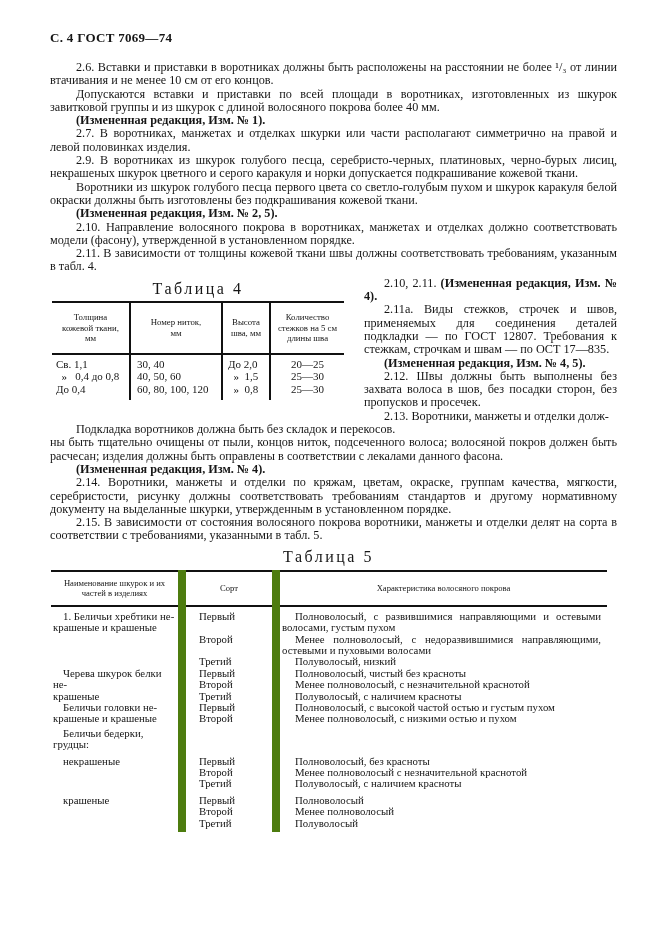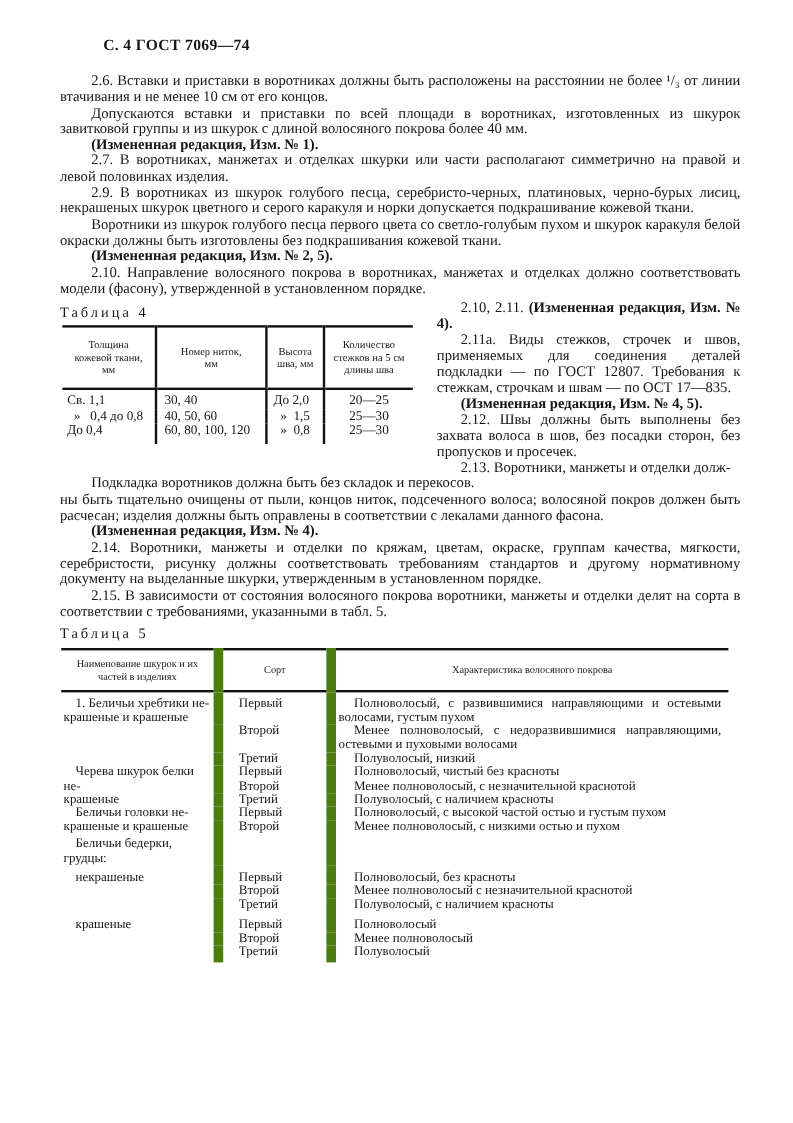--- a/index.html
+++ b/index.html
@@ -9,38 +9,38 @@
     margin:0 auto;
     background:#ffffff;
     font-family:"Liberation Serif","DejaVu Serif",serif;
     color:#161616;
     overflow:hidden;
   }
   .content {
     position:absolute; left:50px; top:30px; width:567px;
   }
   .page-header {
-    font-weight:bold; font-size:13px; letter-spacing:.3px;margin-left:36px;
+    font-weight:bold; font-size:13px; letter-spacing:.3px;
   }
   .top-block { margin-top:15px; }
   p.para {
     margin:0; font-size:12.2px; line-height:13.3px;
     text-align:justify; text-indent:26px;
   }
   p.para.bold { font-weight:bold; }
   p.para.cont { text-indent:0; }
 
   
   .columns { display:flex; margin-top:3px; }
   .col-left { width:302px; flex:0 0 302px; }
   .col-right { flex:1 1 auto; padding-left:12px; }
   .col-right p.para { text-indent:20px; }
 
   .tbl-caption {
-    font-size:12px; letter-spacing:2.5px; text-align:left;
+    font-size:16px; letter-spacing:2.5px; text-align:center;
     margin:3px 6px 3px 0;
   }
   .tbl-caption.c5 { margin:5px 10px 4px 0; }
 
   table { border-collapse:collapse; table-layout:fixed; }
 
   
   .t4 { width:292px; border-top:2.5px solid #111; margin-left:2px; }
   .t4 th {
     font-weight:normal; font-size:8.8px; line-height:10.5px;
@@ -96,20 +96,21 @@
 
     <div class="top-block">
       <p class="para">2.6. Вставки и приставки в воротниках должны быть расположены на расстоянии не более ¹/₃ от линии втачивания и не менее 10 см от его концов.</p>
       <p class="para">Допускаются вставки и приставки по всей площади в воротниках, изготовленных из шкурок завитковой группы и из шкурок с длиной волосяного покрова более 40 мм.</p>
       <p class="para bold">(Измененная редакция, Изм. № 1).</p>
       <p class="para">2.7. В воротниках, манжетах и отделках шкурки или части располагают симметрично на правой и левой половинках изделия.</p>
       <p class="para">2.9. В воротниках из шкурок голубого песца, серебристо-черных, платиновых, черно-бурых лисиц, некрашеных шкурок цветного и серого каракуля и норки допускается подкрашивание кожевой ткани.</p>
       <p class="para">Воротники из шкурок голубого песца первого цвета со светло-голубым пухом и шкурок каракуля белой окраски должны быть изготовлены без подкрашивания кожевой ткани.</p>
       <p class="para bold">(Измененная редакция, Изм. № 2, 5).</p>
       <p class="para">2.10. Направление волосяного покрова в воротниках, манжетах и отделках должно соответствовать модели (фасону), утвержденной в установленном порядке.</p>
+      <p class="para">2.11. В зависимости от толщины кожевой ткани швы должны соответствовать требованиям, указанным в табл. 4.</p>
     </div>
 
     <div class="columns">
       <div class="col-left">
         <div class="tbl-caption c4">Таблица 4</div>
         <table class="t4">
           <colgroup>
               <col style="width:78px">
               <col style="width:92px">
               <col style="width:48px">

